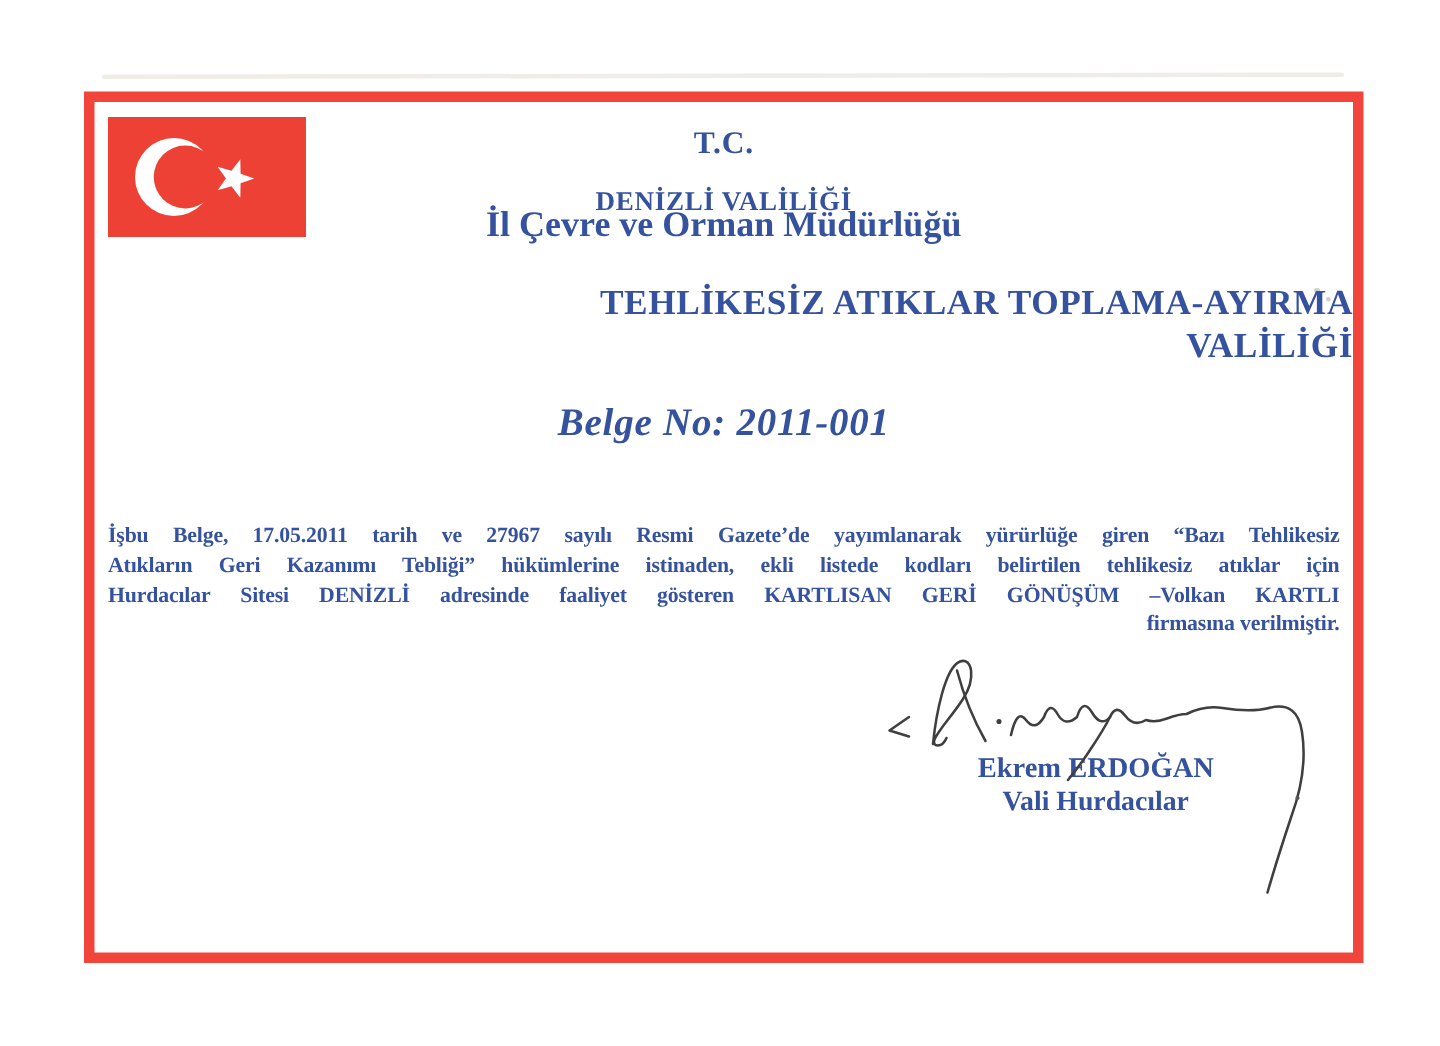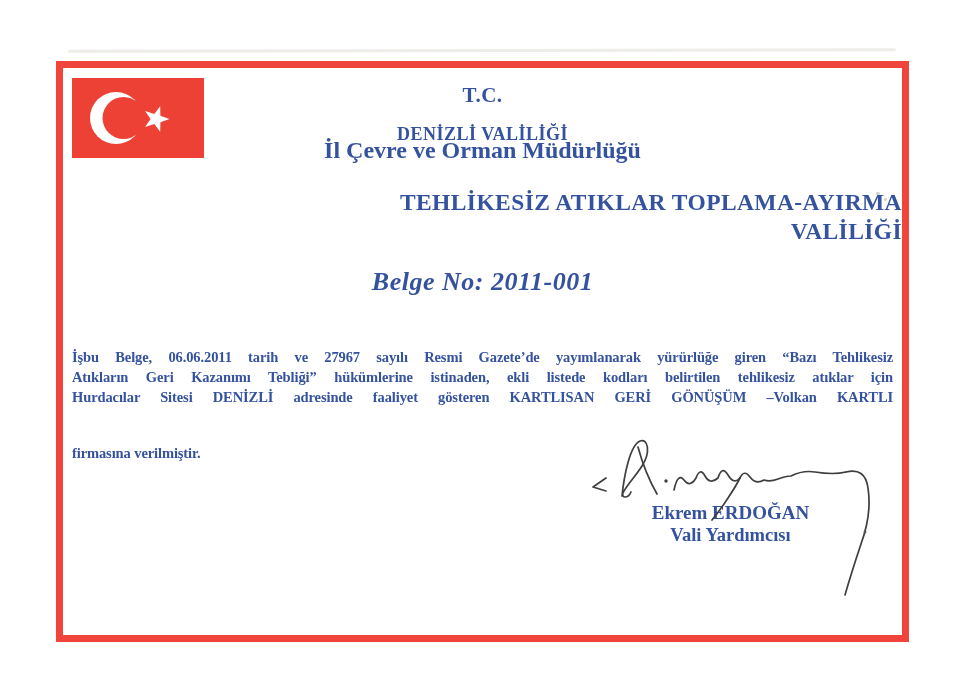--- a/index.html
+++ b/index.html
@@ -30,21 +30,21 @@
   .mudurluk{top:137px;font-size:24px;font-weight:bold;}
   .cert-title{top:188px;font-size:23.5px;font-weight:bold;line-height:29px;letter-spacing:0.4px;text-align:right;}
   .belgeno{top:267px;font-size:26px;font-weight:bold;font-style:italic;letter-spacing:0.5px;}
   
   .bodytext{
     left:72px;top:348px;width:821px;
     font-size:14.5px;font-weight:bold;line-height:19.8px;
     letter-spacing:-0.1px;
   }
   .jline{text-align:justify;text-align-last:justify;}
-  .lline{text-align:left;margin-top:37px;}
+  .lline{text-align:right;}
   
   .sig-svg{left:578px;top:432px;width:300px;height:172px;pointer-events:none;}
   .signer{
     left:598px;top:501px;width:265px;text-align:center;font-weight:bold;
   }
   .signer .name{font-size:19px;line-height:23px;}
   .signer .role{font-size:18.5px;line-height:22px;}
 </style>
 </head>
 <body>
@@ -71,29 +71,29 @@
   <div class="abs centerband mudurluk blue">İl Çevre ve Orman Müdürlüğü</div>
 
   <div class="abs centerband cert-title blue">
     <div>TEHLİKESİZ ATIKLAR TOPLAMA-AYIRMA</div>
     <div>VALİLİĞİ</div>
   </div>
 
   <div class="abs centerband belgeno blue">Belge No: 2011-001</div>
 
   <div class="abs bodytext blue">
-    <div class="jline">İşbu Belge, 06.06.2011 tarih ve 27967 sayılı Resmi Gazete’de yayımlanarak yürürlüğe giren “Bazı Tehlikesiz</div>
+    <div class="jline">İşbu Belge, 17.05.2011 tarih ve 27967 sayılı Resmi Gazete’de yayımlanarak yürürlüğe giren “Bazı Tehlikesiz</div>
     <div class="jline">Atıkların Geri Kazanımı Tebliği” hükümlerine istinaden, ekli listede kodları belirtilen tehlikesiz atıklar için</div>
     <div class="jline">Hurdacılar Sitesi DENİZLİ adresinde faaliyet gösteren KARTLISAN GERİ GÖNÜŞÜM –Volkan KARTLI</div>
     <div class="lline">firmasına verilmiştir.</div>
   </div>
 
   <div class="abs signer blue">
     <div class="name">Ekrem ERDOĞAN</div>
-    <div class="role">Vali Yardımcısı</div>
+    <div class="role">Vali Hurdacılar</div>
   </div>
 
   <svg class="abs sig-svg" viewBox="0 0 300 172">
     <g fill="none" stroke="#3f3f3f" stroke-width="1.7" stroke-linecap="round" stroke-linejoin="round">
 
       <path d="M28,46 L15,55 L28,59"></path>
 
       <path d="M44,64 C46,44 52,13 62,9 C70,6 73,20 64,34 C57,45 48,54 45,61 C43,66 50,67 53,60"></path>
       <path d="M60,15 C64,30 71,48 79,62"></path>
 

